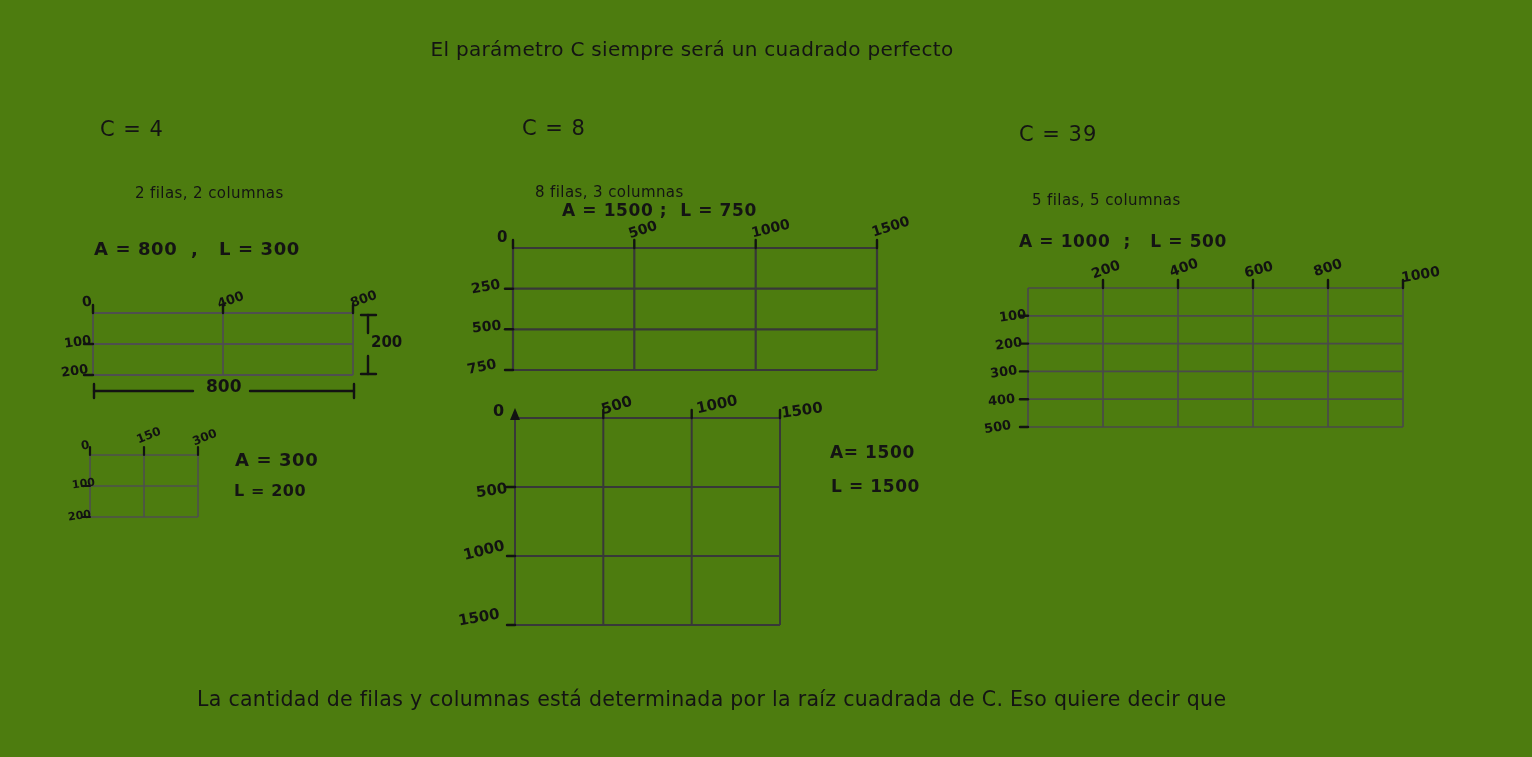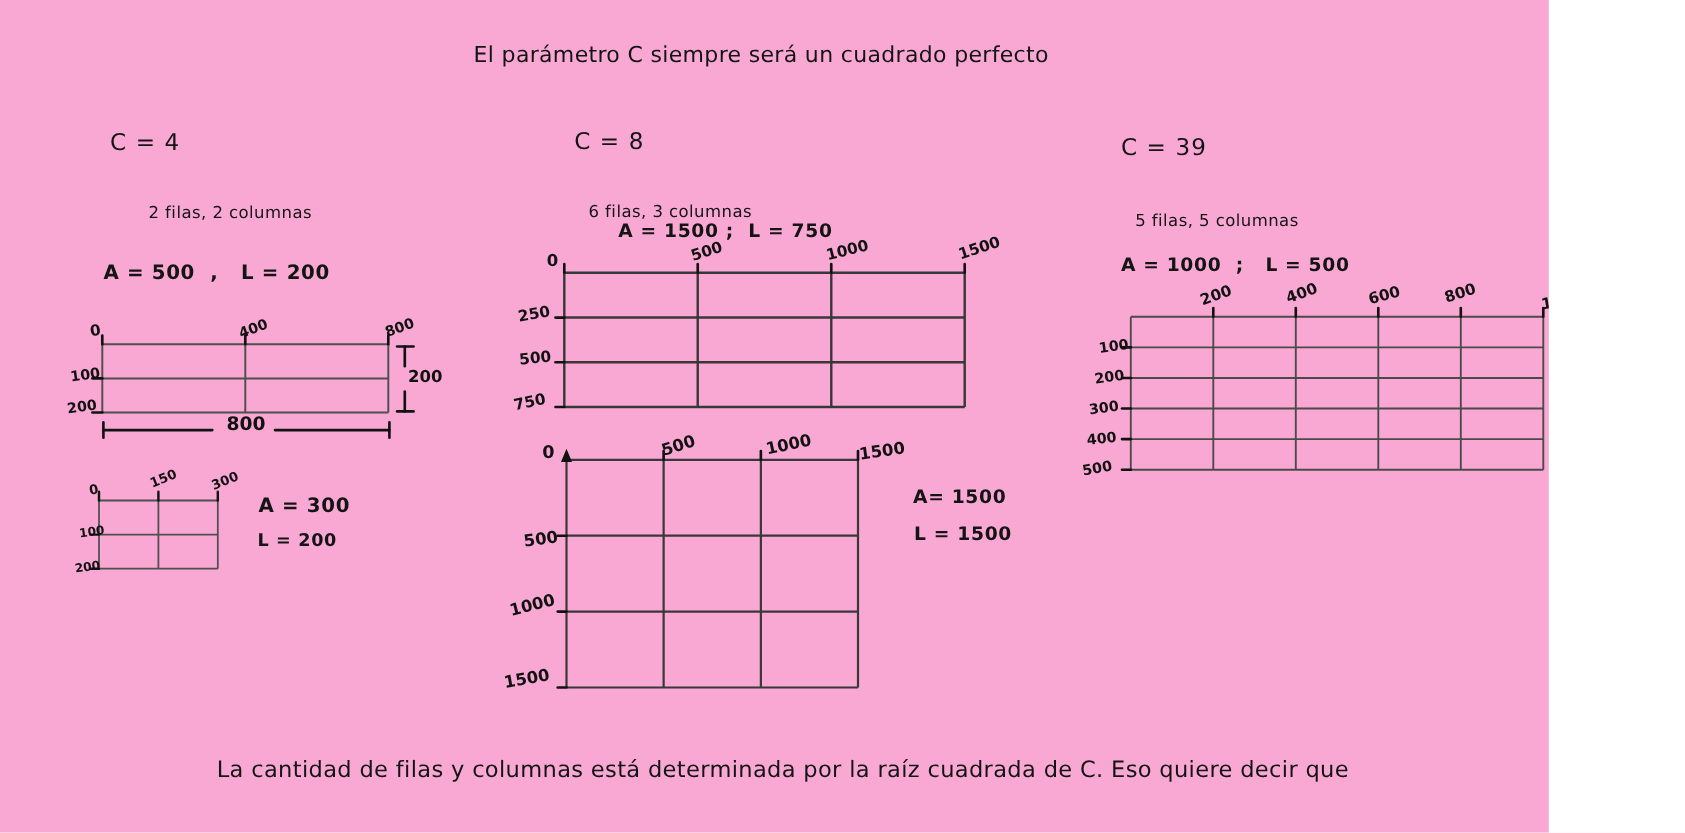--- a/index.html
+++ b/index.html
@@ -1,37 +1,37 @@
 <!DOCTYPE html>
 <html><head>
 <meta charset="utf-8">
 <style>
   * { margin:0; padding:0; box-sizing:border-box; }
   html,body { background:#ffffff; }
   body { font-family:"DejaVu Sans", sans-serif; color:#141414; }
-  .canvas { position:relative; width:1408px; height:757px; background:#f9a8d4; overflow:hidden; }
+  .canvas { position:relative; width:1532px; height:757px; background:#4d7c0f; overflow:hidden; }
   .abs { position:absolute; white-space:pre; }
   .title { font-size:20px; font-weight:500; letter-spacing:0.3px; text-align:center; }
   .param { font-size:21px; font-weight:500; letter-spacing:1px; }
   .subtitle { font-size:15px; font-weight:500; letter-spacing:0.4px;margin-top:20px; }
   .dims { font-size:17px; font-weight:700; letter-spacing:0.6px; }
   .tick { font-weight:700; color:#121212; }
   .footer-line { font-size:20.5px; font-weight:500; letter-spacing:0.3px; line-height:31px; }
   svg { position:absolute; overflow:visible; }
 </style>
 </head>
 <body>
 
 <div class="canvas">
 
   <div class="abs title" style="left:392px; top:37px; width:600px;">El parámetro C siempre será un cuadrado perfecto</div>
 
   <div class="abs param" style="left:100px; top:117px;">C = 4</div>
   <div class="abs subtitle" style="left:135px; top:164px;">2 filas, 2 columnas</div>
-  <div class="abs dims" style="left:94px; top:238px; font-size:18px;">A = 500  ,   L = 200</div>
+  <div class="abs dims" style="left:94px; top:238px; font-size:18px;">A = 800  ,   L = 300</div>
 
   <svg style="left:80px; top:300px;" width="320" height="110">
     <g stroke="#4f4f4f" stroke-width="1.8">
       <line x1="13" y1="13" x2="273" y2="13"></line>
       <line x1="13" y1="44" x2="273" y2="44"></line>
       <line x1="13" y1="75" x2="273" y2="75"></line>
       <line x1="13" y1="13" x2="13" y2="75"></line>
       <line x1="143" y1="13" x2="143" y2="75"></line>
       <line x1="273" y1="13" x2="273" y2="75"></line>
     </g>
@@ -80,21 +80,21 @@
   </svg>
   <span class="abs tick" style="left:81px; top:438px; font-size:12px; transform:rotate(-10deg);">0</span>
   <span class="abs tick" style="left:136px; top:428px; font-size:12px; transform:rotate(-22deg);">150</span>
   <span class="abs tick" style="left:192px; top:430px; font-size:12px; transform:rotate(-22deg);">300</span>
   <span class="abs tick" style="left:72px; top:477px; font-size:11px; transform:rotate(-8deg);">100</span>
   <span class="abs tick" style="left:68px; top:509px; font-size:11px; transform:rotate(-8deg);">200</span>
   <span class="abs dims" style="left:235px; top:449px; font-size:18px;">A = 300</span>
   <span class="abs dims" style="left:234px; top:481px; font-size:16px;">L = 200</span>
 
   <div class="abs param" style="left:522px; top:116px;">C = 8</div>
-  <div class="abs subtitle" style="left:535px; top:163px;">6 filas, 3 columnas</div>
+  <div class="abs subtitle" style="left:535px; top:163px;">8 filas, 3 columnas</div>
   <div class="abs dims" style="left:562px; top:200px;text-align:center;">A = 1500 ;  L = 750</div>
 
   <svg style="left:505px; top:240px;" width="385" height="140">
     <g stroke="#383838" stroke-width="2.2">
       <line x1="8" y1="8" x2="372" y2="8"></line>
       <line x1="8" y1="48.7" x2="372" y2="48.7"></line>
       <line x1="8" y1="89.3" x2="372" y2="89.3"></line>
       <line x1="8" y1="130" x2="372" y2="130"></line>
       <line x1="8" y1="8" x2="8" y2="130"></line>
       <line x1="129.3" y1="8" x2="129.3" y2="130"></line>

